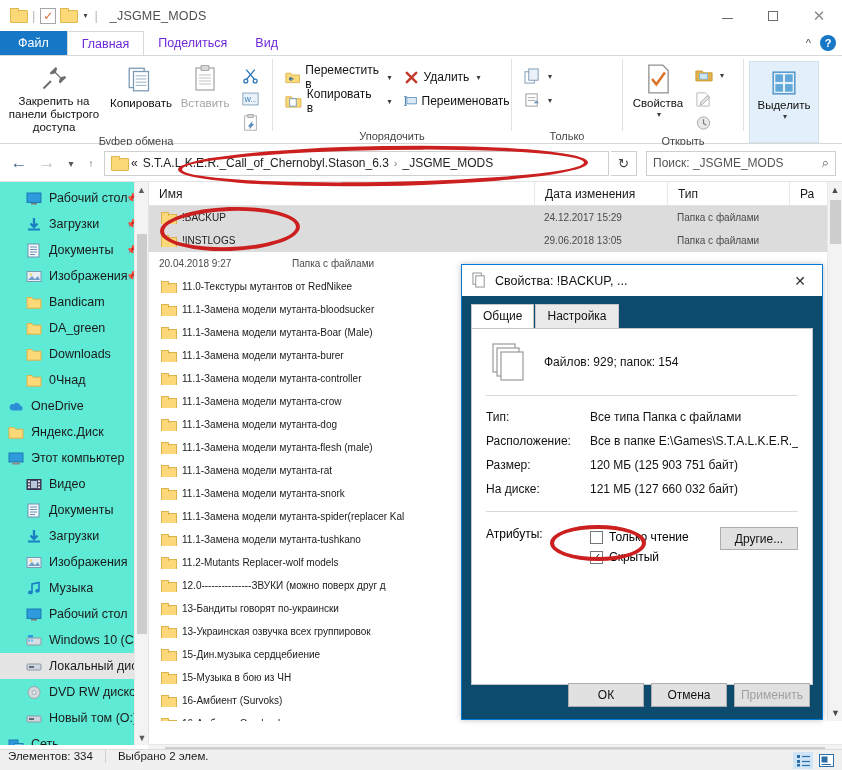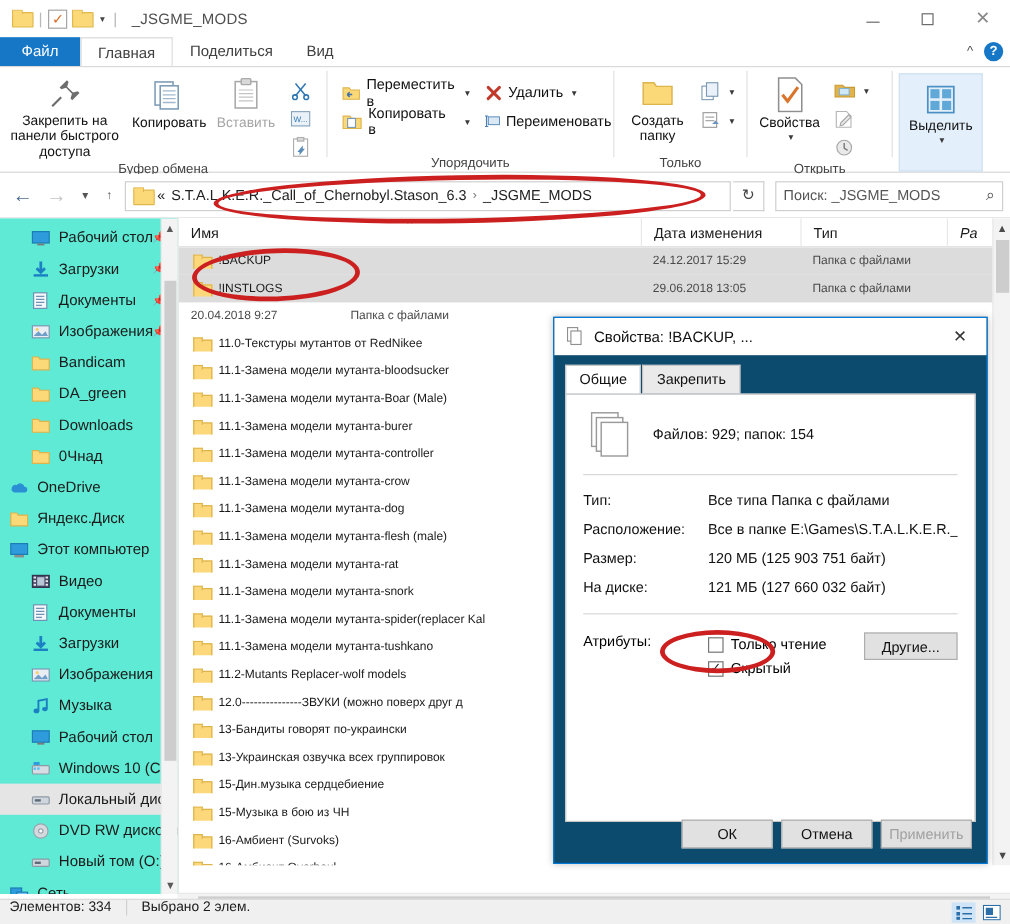--- a/index.html
+++ b/index.html
@@ -54,21 +54,21 @@
   .wc .max { width:10px; height:10px; border:1px solid #6c6c6c; display:block; }
   .wc .cls { font-size:15px; color:#8a8a8a; line-height:1; }
 
   
   .tabsbar {
     position:absolute; left:0; top:31px; width:842px; height:24px;
     background:#fff; display:flex; align-items:flex-end;
   }
   .tab {
     height:24px; padding:0 14px; display:flex; align-items:center;
-    font-size:12.5px; color:#404040; background:#fff;
+    font-size:12.5px; color:#6d28d9; background:#fff;
   }
   .tab.file { background:#1577c6; color:#fff; padding:0 18px; height:24px; }
   .tab.active {
     background:#fff; border-left:1px solid #d9d9d9; border-right:1px solid #d9d9d9;
     border-top:1px solid #d9d9d9;
   }
   .tabs-right {
     position:absolute; right:6px; top:31px; height:24px; display:flex;
     align-items:center; gap:9px;
   }
@@ -164,21 +164,21 @@
   .filepane { flex:1; position:relative; background:#fff; border-left:1px solid #e3e3e3; }
   .colhead {
     height:24px; display:flex; align-items:center; border-bottom:1px solid #e3e3e3;
     font-size:12px; color:#1a1a1a; background:#fff; position:relative;
   }
   .ch { padding-left:10px; position:relative; height:24px; display:flex; align-items:center; }
   .ch + .ch { border-left:1px solid #e8e8e8; }
   .ch.name { width:385px; }
   .ch.date { width:133px; }
   .ch.type { width:122px; }
-  .ch.size { width:40px;font-style:italic; }
+  .ch.size { width:40px; }
   .sort-mark {
     position:absolute; left:50%; top:-1px; transform:translateX(-50%);
     font-size:9px; color:#5a5a5a;
   }
   .rows { position:relative; height:515px; overflow:hidden; }
   .row {
     height:23px; display:flex; align-items:center; font-size:10px; color:#1a1a1a;
     white-space:nowrap;
   }
   .row.selected { background:#dcdcdc; }
@@ -429,26 +429,20 @@
             <span>Переименовать</span>
           </div>
         </div>
       </div>
       <div class="rgroup-label" style="width:238px">Упорядочить</div>
     </div>
     <div class="rsep"></div>
 
     <div class="rgroup" style="width:110px">
       <div class="rgroup-body" style="padding-left:6px">
-        <div class="bigbtn" style="width:60px">
-          <svg width="30" height="28" viewBox="0 0 30 26">
-            <path d="M3 4h9l2 3h13v15H3z" fill="#fbd878" stroke="#ddb34c" stroke-width="1.2"></path>
-          </svg>
-          <span class="lbl">Создать папку</span>
-        </div>
         <div class="smallcol" style="padding-top:3px">
           <div class="smallbtn">
             <svg width="17" height="16" viewBox="0 0 18 17">
               <rect x="1" y="4" width="10" height="12" fill="#fff" stroke="#7b9ab5"></rect>
               <rect x="5" y="1" width="10" height="12" fill="#eaf1f8" stroke="#7b9ab5"></rect>
             </svg>
             <span class="caret-sm">▾</span>
           </div>
           <div class="smallbtn">
             <svg width="17" height="16" viewBox="0 0 18 17">
@@ -964,21 +958,21 @@
     <div class="dlg-title">
       <svg width="15" height="17" viewBox="0 0 16 18">
         <rect x="1" y="1" width="9" height="12" fill="#fff" stroke="#8f8f8f"></rect>
         <rect x="4" y="4" width="9" height="12" fill="#fff" stroke="#8f8f8f"></rect>
       </svg>
       <span>Свойства: !BACKUP, ...</span>
       <div class="dlg-close">✕</div>
     </div>
     <div class="dlg-tabs">
       <div class="dlg-tab active">Общие</div>
-      <div class="dlg-tab">Закрепить</div>
+      <div class="dlg-tab">Настройка</div>
     </div>
     <div class="dlg-panel">
       <div class="dlg-headrow">
         <svg width="34" height="38" viewBox="0 0 34 38" class="multifile-ico">
           <rect x="1" y="1" width="22" height="28" fill="#fff" stroke="#9a9a9a" stroke-width="1.2"></rect>
           <rect x="5" y="5" width="22" height="28" fill="#fff" stroke="#9a9a9a" stroke-width="1.2"></rect>
           <rect x="9" y="9" width="22" height="28" fill="#fff" stroke="#9a9a9a" stroke-width="1.2"></rect>
         </svg>
         <span class="dlg-count">Файлов: 929; папок: 154</span>
       </div>

